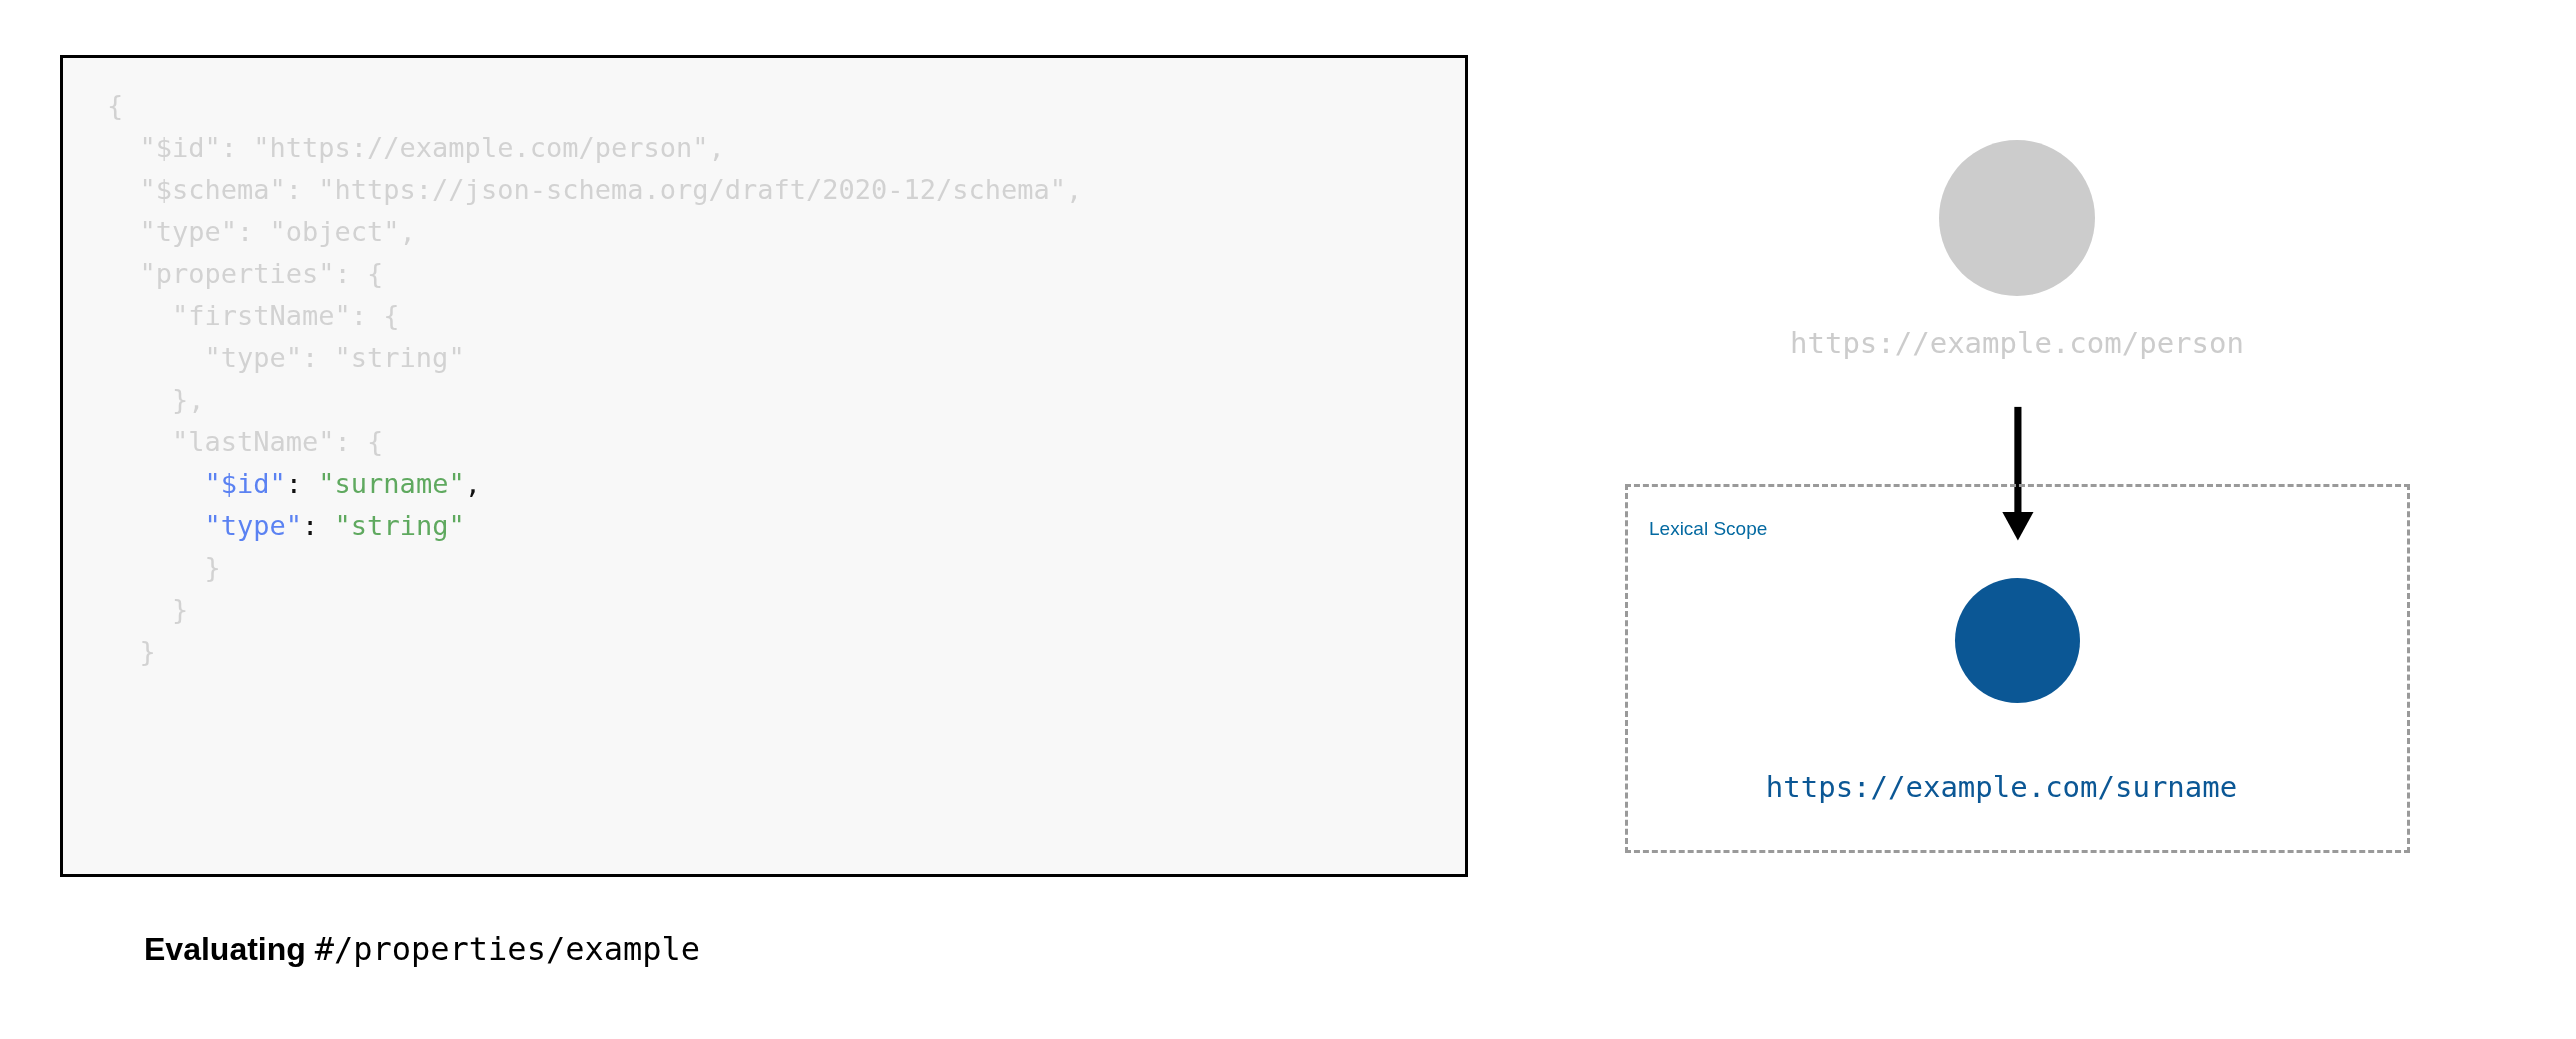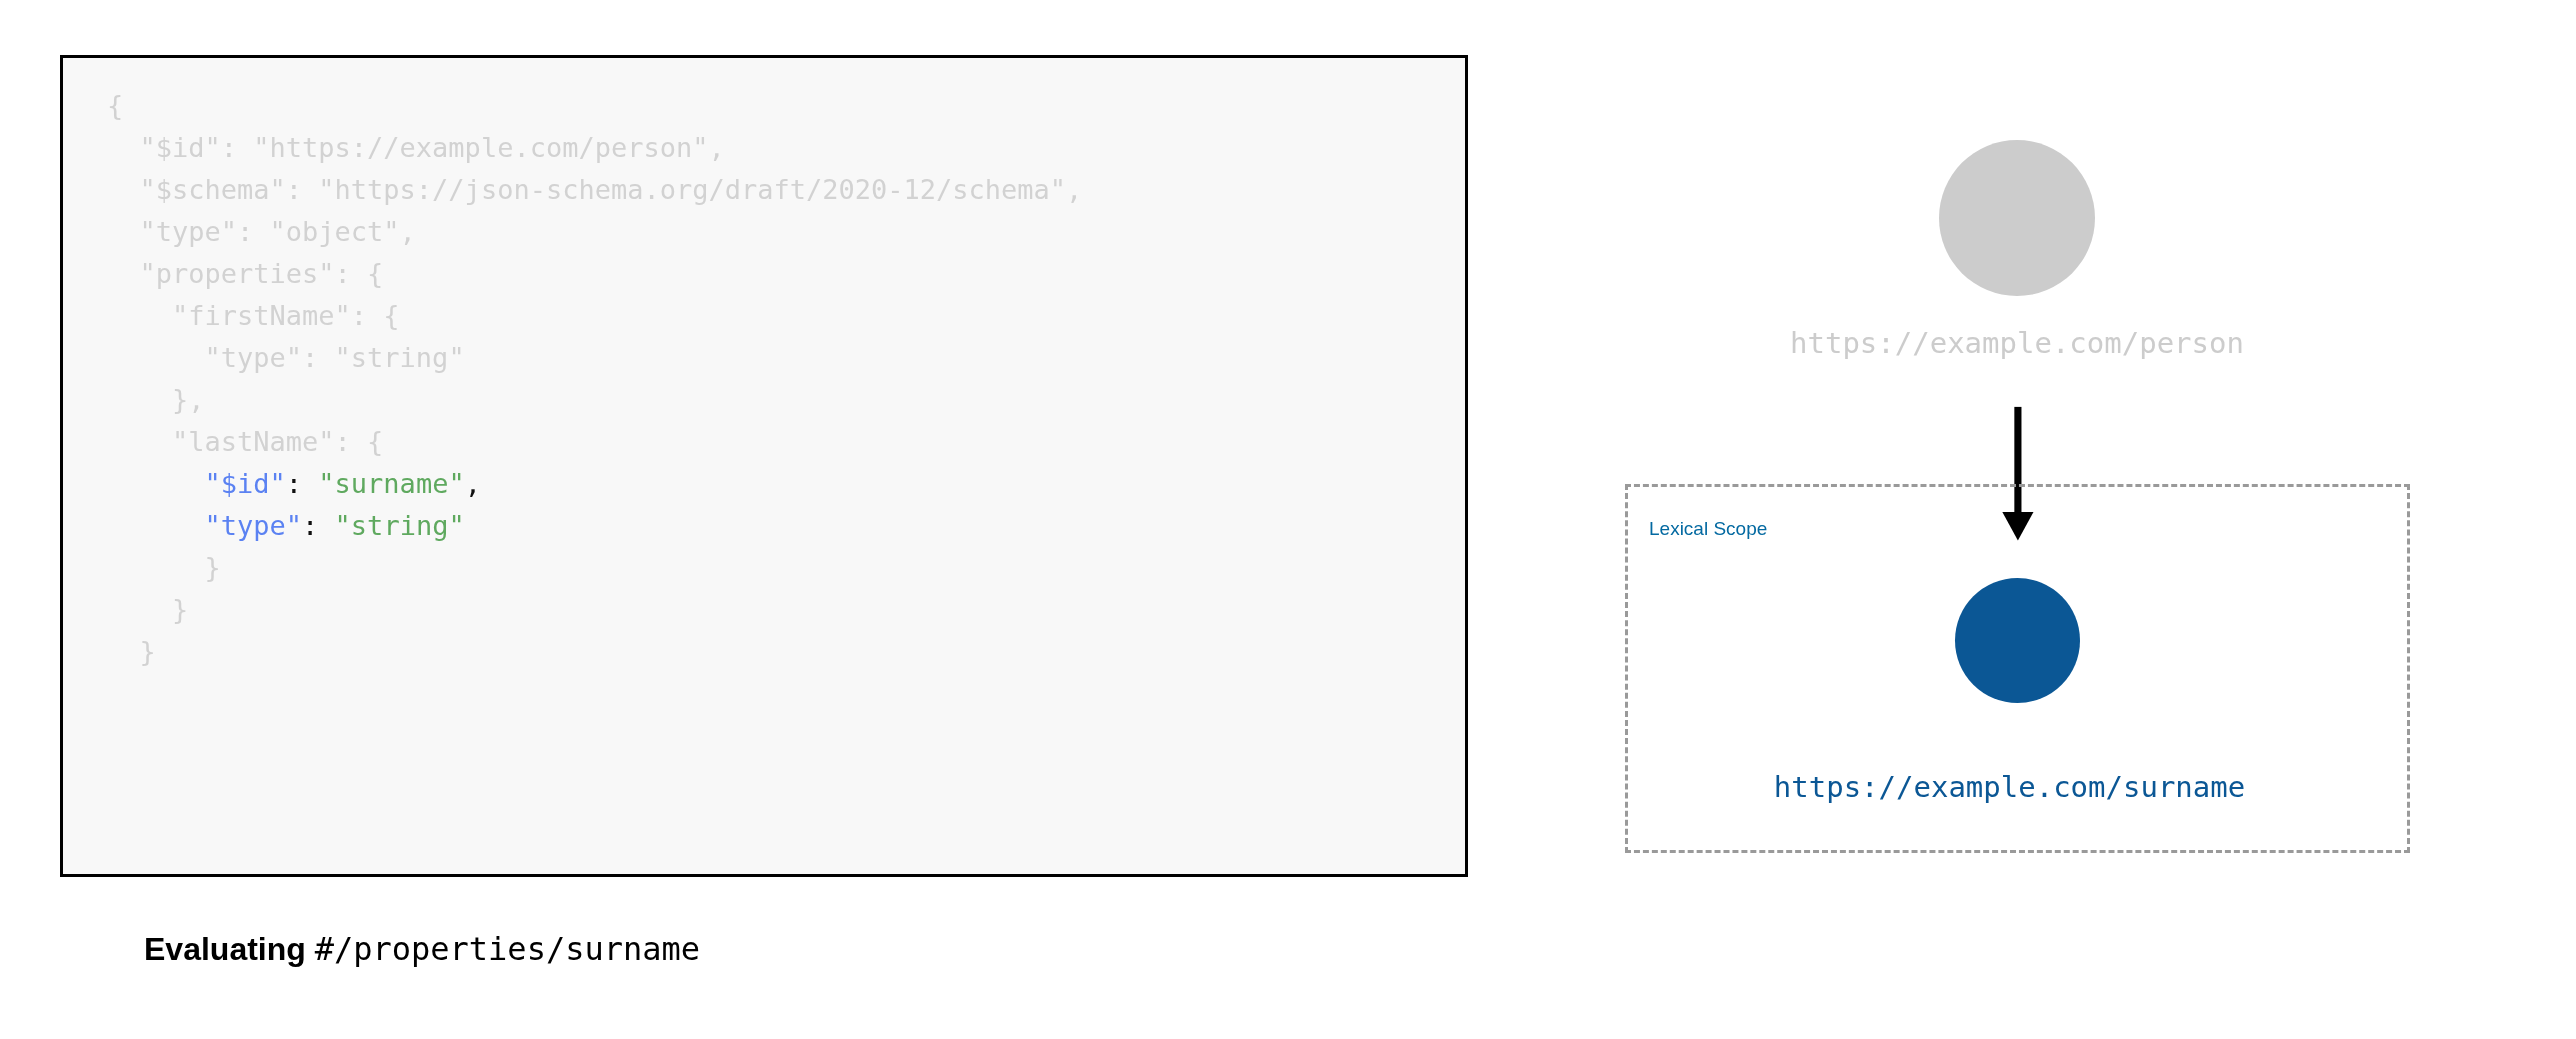--- a/index.html
+++ b/index.html
@@ -136,41 +136,41 @@
     position: absolute;
     left: 435px;   
     top: 578px;
     width: 125px;
     height: 125px;
     border-radius: 50%;
     background: #0b5795;
   }
   #inner-node-label {
     position: absolute;
-    left: 97px;
+    left: 89px;
     top: 770px;
     width: 785px;
     text-align: center;
     font-family: "DejaVu Sans Mono", "Liberation Mono", monospace;
     font-size: 29px;
     color: #0b5795;
     white-space: nowrap;
   }
 </style>
 </head>
 <body>
 
 <div id="left-panel">
 
   <div id="code-block">
     <pre id="code-pre"><span class="code-line"><span class="dim"></span><span class="dim">{</span></span><span class="code-line"><span class="dim">  </span><span class="dim">"$id": "https://example.com/person",</span></span><span class="code-line"><span class="dim">  </span><span class="dim">"$schema": "https://json-schema.org/draft/2020-12/schema",</span></span><span class="code-line"><span class="dim">  </span><span class="dim">"type": "object",</span></span><span class="code-line"><span class="dim">  </span><span class="dim">"properties": {</span></span><span class="code-line"><span class="dim">    </span><span class="dim">"firstName": {</span></span><span class="code-line"><span class="dim">      </span><span class="dim">"type": "string"</span></span><span class="code-line"><span class="dim">    </span><span class="dim">},</span></span><span class="code-line"><span class="dim">    </span><span class="dim">"lastName": {</span></span><span class="code-line"><span class="dim">      </span><span class="k-key">"$id"</span><span class="k-pun">: </span><span class="k-str">"surname"</span><span class="k-pun">,</span></span><span class="code-line"><span class="dim">      </span><span class="k-key">"type"</span><span class="k-pun">: </span><span class="k-str">"string"</span></span><span class="code-line"><span class="dim">      </span><span class="dim">}</span></span><span class="code-line"><span class="dim">    </span><span class="dim">}</span></span><span class="code-line"><span class="dim">  </span><span class="dim">}</span></span></pre>
   </div>
 
   <div class="caption" id="caption-left">
-    <span class="cap-bold">Evaluating </span><span class="cap-mono">#/properties/surname</span>
+    <span class="cap-bold">Evaluating </span><span class="cap-mono">#/properties/example</span>
   </div>
 
 </div>
 
 <div id="right-panel">
 
   <div id="outer-node-circle"></div>
   <div id="outer-node-label">https://example.com/person</div>
 
   <svg id="scope-arrow" viewBox="0 0 140 225">

